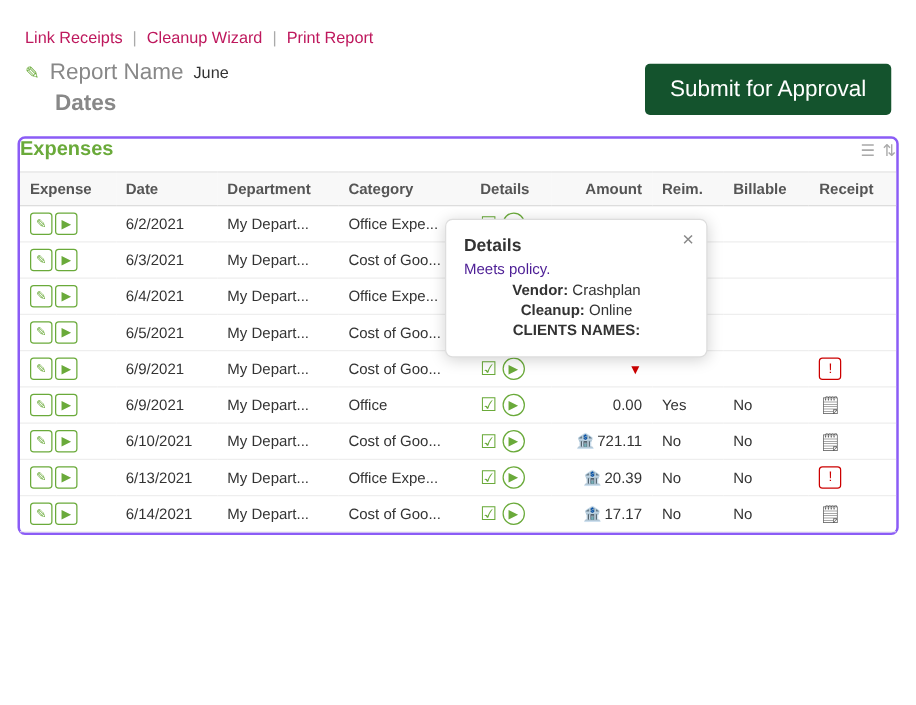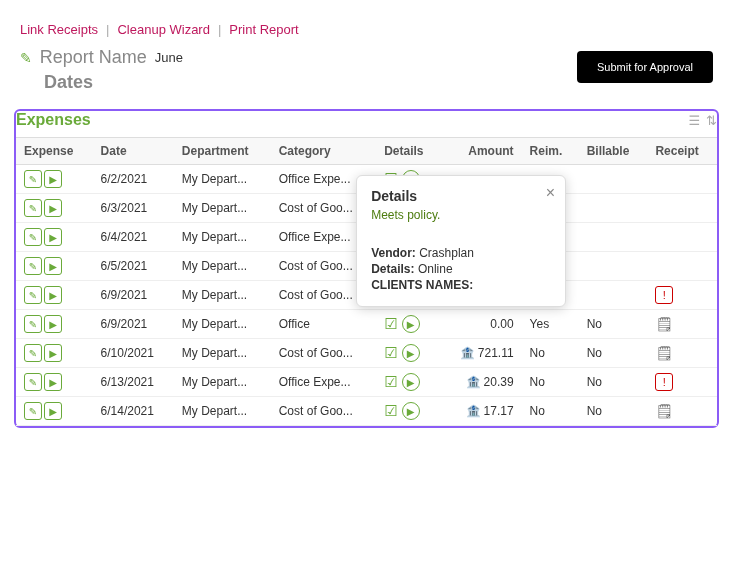--- a/index.html
+++ b/index.html
@@ -7,21 +7,21 @@
     .page { background: #fff; width: 733px; min-height: 564px; padding: 0; }
 
     
     .header { padding: 16px 20px 10px 20px; display: flex; align-items: flex-start; justify-content: space-between; }
     .header-right { display: flex; align-items: center; gap: 8px; font-size: 13px; padding-top: 6px; }
     .header-link { color: #be185d; text-decoration: none; cursor: pointer; }
     .header-divider { color: #aaa; }
     .report-label { color: #888; font-size: 18px; }
     .report-value { font-size: 13px; color: #333; }
     .edit-icon { color: #6aaa3a; font-size: 14px; cursor: pointer; }
-    .submit-btn { background: #000000; color: #fff; border: none; border-radius: 4px; padding: 10px 20px; font-size: 11px; cursor: pointer; white-space: nowrap; }
+    .submit-btn { background: #14532d; color: #fff; border: none; border-radius: 4px; padding: 10px 20px; font-size: 18px; cursor: pointer; white-space: nowrap; }
     .report-header-row { display: flex; justify-content: space-between; align-items: flex-start; padding: 0 20px; }
     .report-fields { display: flex; flex-direction: column; gap: 4px; }
     .field-row { display: flex; align-items: center; gap: 8px; }
 
     
     .expenses-section { margin: 16px 14px; background: #fff; border: 2px solid #8b5cf6; border-radius: 6px; }
     .expenses-header { display: flex; align-items: center; justify-content: space-between; margin-bottom: 8px; }
     .expenses-title { color: #6aaa3a; font-size: 16px; font-weight: bold; }
     .header-icons { display: flex; gap: 6px; color: #aaa; cursor: pointer; }
 
@@ -33,22 +33,22 @@
 
     .row-icons { display: flex; gap: 2px; align-items: center; }
     .icon-btn { display: inline-flex; align-items: center; justify-content: center; width: 18px; height: 18px; border: 1.5px solid #6aaa3a; border-radius: 3px; color: #6aaa3a; font-size: 10px; cursor: pointer; }
     .icon-btn.arrow { border-color: #6aaa3a; }
 
     .check-green { color: #6aaa3a; font-size: 15px; }
     .arrow-circle { display: inline-flex; align-items: center; justify-content: center; width: 18px; height: 18px; border-radius: 50%; border: 1.5px solid #6aaa3a; color: #6aaa3a; font-size: 10px; cursor: pointer; }
     .popup { position: absolute; top: 0; left: 0; background: #fff; border: 1px solid #ddd; border-radius: 6px; box-shadow: 0 2px 12px rgba(0,0,0,0.18); width: 210px; padding: 12px 14px; z-index: 10; }
     .popup-title { font-size: 14px; font-weight: bold; margin-bottom: 4px; }
     .popup-close { position: absolute; top: 8px; right: 10px; cursor: pointer; color: #888; font-size: 16px; }
-    .popup-policy { color: #4d7c0f; font-size: 12px; margin-bottom: 24px; }
-    .popup-detail { font-size: 12px; margin-bottom: 2px; }
+    .popup-policy { color: #4c1d95; font-size: 12px; margin-bottom: 3px; }
+    .popup-detail { font-size: 12px; margin-bottom: 2px; text-align: center; }
     .popup-detail strong { font-weight: bold; }
     .popup-container { position: absolute; left: -20px; top: 10px; z-index: 100; }
   </style>
 </head>
 <body>
 
 <div class="page">
 
   <div class="header">
     <div class="header-right">
@@ -121,21 +121,21 @@
               <div class="popup-container">
                 <div class="popup">
                   <span class="popup-close">×</span>
                   <div class="popup-title">Details</div>
                   <div class="popup-policy">Meets policy.</div>
                   <div class="popup-detail">
                     <strong>Vendor:</strong>
                     <span>Crashplan</span>
                   </div>
                   <div class="popup-detail">
-                    <strong>Details:</strong>
+                    <strong>Cleanup:</strong>
                     <span>Online</span>
                   </div>
                   <div class="popup-detail">
                     <strong>CLIENTS NAMES:</strong>
                     <span></span>
                   </div>
                 </div>
               </div>
             </td>
             <td class="right"></td>

